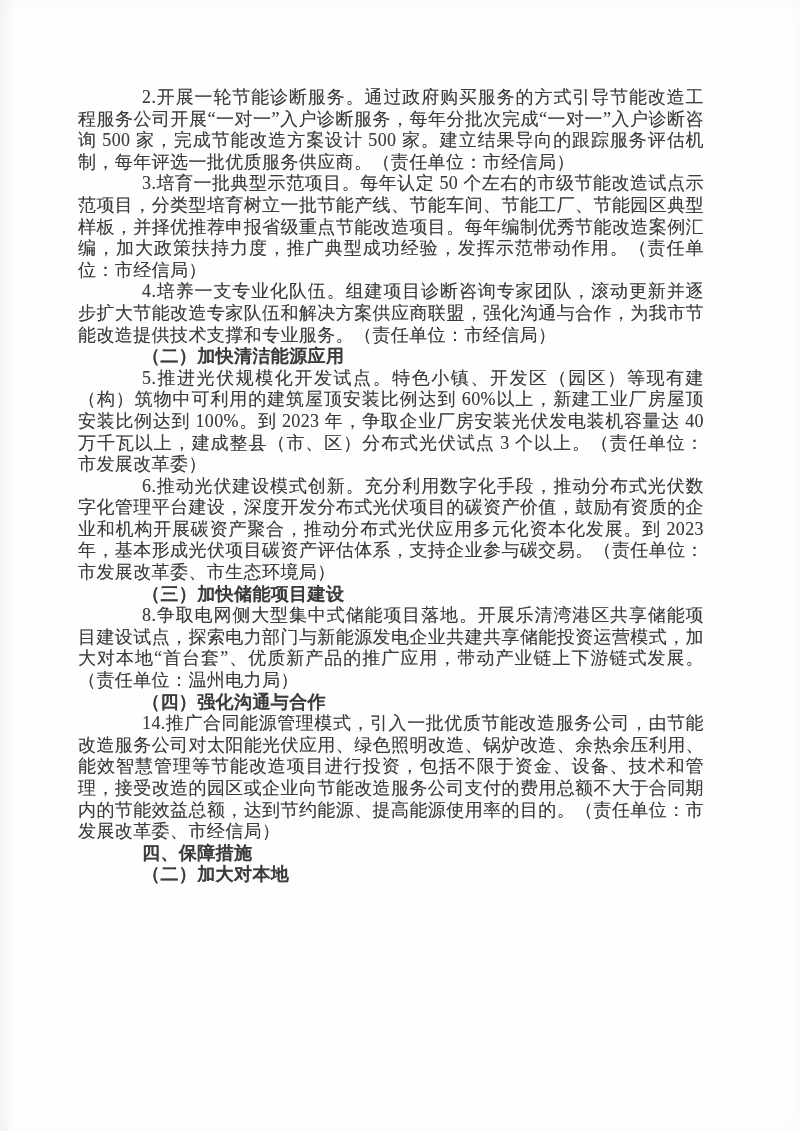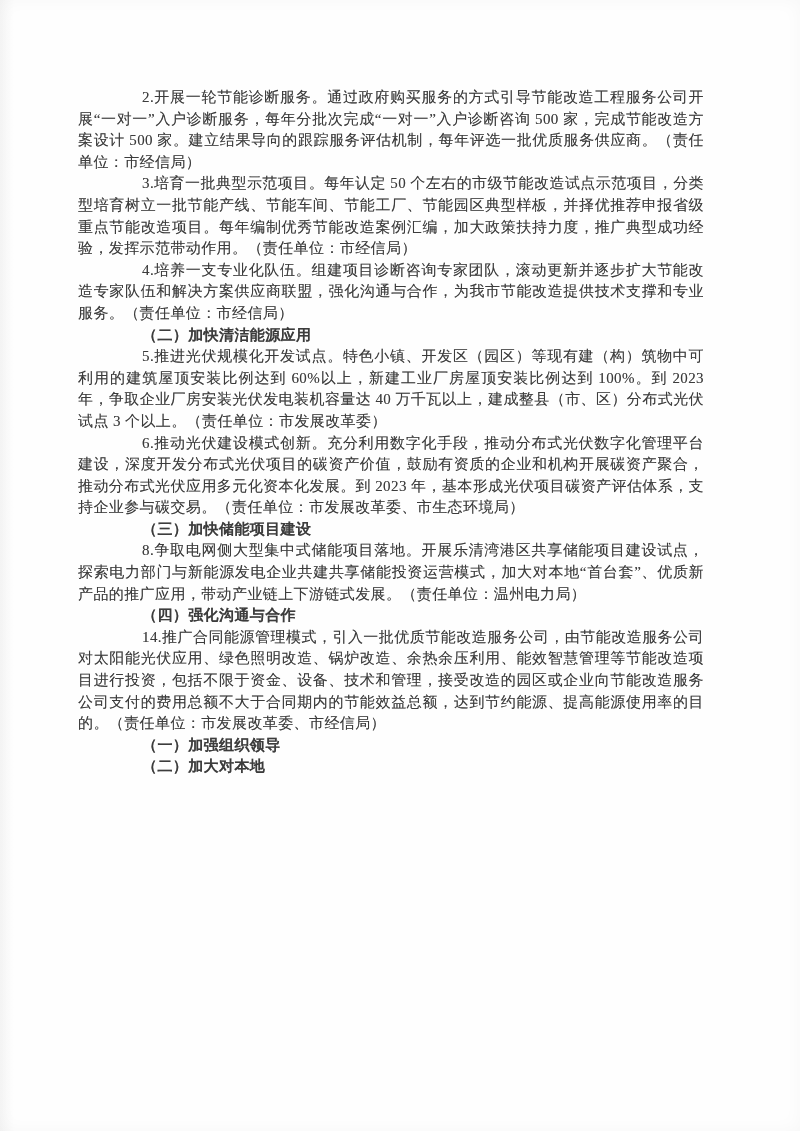--- a/index.html
+++ b/index.html
@@ -22,21 +22,21 @@
     position: absolute;
     left: 0; top: 0; bottom: 0;
     width: 14px;
     background: linear-gradient(to right, rgba(120,120,120,0.06), rgba(120,120,120,0));
   }
   .text-block {
     position: absolute;
     left: 78px;
     top: 87px;
     width: 626px;
-    font-size: 15px;
+    font-size: 18px;
     line-height: 21.6px;
     color: #3c3c3c;
     text-align: justify;
     letter-spacing: 0.4px;
     text-shadow: 0 0 0.6px rgba(60,60,60,0.45);
   }
   .text-block p {
     margin: 0;
     padding: 0;
     text-indent: 64px;
@@ -54,16 +54,16 @@
       <p class="paragraph">2.开展一轮节能诊断服务。通过政府购买服务的方式引导节能改造工程服务公司开展“一对一”入户诊断服务，每年分批次完成“一对一”入户诊断咨询 500 家，完成节能改造方案设计 500 家。建立结果导向的跟踪服务评估机制，每年评选一批优质服务供应商。（责任单位：市经信局）</p>
       <p class="paragraph">3.培育一批典型示范项目。每年认定 50 个左右的市级节能改造试点示范项目，分类型培育树立一批节能产线、节能车间、节能工厂、节能园区典型样板，并择优推荐申报省级重点节能改造项目。每年编制优秀节能改造案例汇编，加大政策扶持力度，推广典型成功经验，发挥示范带动作用。（责任单位：市经信局）</p>
       <p class="paragraph">4.培养一支专业化队伍。组建项目诊断咨询专家团队，滚动更新并逐步扩大节能改造专家队伍和解决方案供应商联盟，强化沟通与合作，为我市节能改造提供技术支撑和专业服务。（责任单位：市经信局）</p>
       <p class="heading">（二）加快清洁能源应用</p>
       <p class="paragraph">5.推进光伏规模化开发试点。特色小镇、开发区（园区）等现有建（构）筑物中可利用的建筑屋顶安装比例达到 60%以上，新建工业厂房屋顶安装比例达到 100%。到 2023 年，争取企业厂房安装光伏发电装机容量达 40 万千瓦以上，建成整县（市、区）分布式光伏试点 3 个以上。（责任单位：市发展改革委）</p>
       <p class="paragraph">6.推动光伏建设模式创新。充分利用数字化手段，推动分布式光伏数字化管理平台建设，深度开发分布式光伏项目的碳资产价值，鼓励有资质的企业和机构开展碳资产聚合，推动分布式光伏应用多元化资本化发展。到 2023 年，基本形成光伏项目碳资产评估体系，支持企业参与碳交易。（责任单位：市发展改革委、市生态环境局）</p>
       <p class="heading">（三）加快储能项目建设</p>
       <p class="paragraph">8.争取电网侧大型集中式储能项目落地。开展乐清湾港区共享储能项目建设试点，探索电力部门与新能源发电企业共建共享储能投资运营模式，加大对本地“首台套”、优质新产品的推广应用，带动产业链上下游链式发展。（责任单位：温州电力局）</p>
       <p class="heading">（四）强化沟通与合作</p>
       <p class="paragraph">14.推广合同能源管理模式，引入一批优质节能改造服务公司，由节能改造服务公司对太阳能光伏应用、绿色照明改造、锅炉改造、余热余压利用、能效智慧管理等节能改造项目进行投资，包括不限于资金、设备、技术和管理，接受改造的园区或企业向节能改造服务公司支付的费用总额不大于合同期内的节能效益总额，达到节约能源、提高能源使用率的目的。（责任单位：市发展改革委、市经信局）</p>
-      <p class="heading">（一）加强组织领导</p>
+      <p class="heading">四、保障措施</p>
       <p class="heading">（二）加大对本地</p>
     </div>
 </div>
 
 </body></html>

